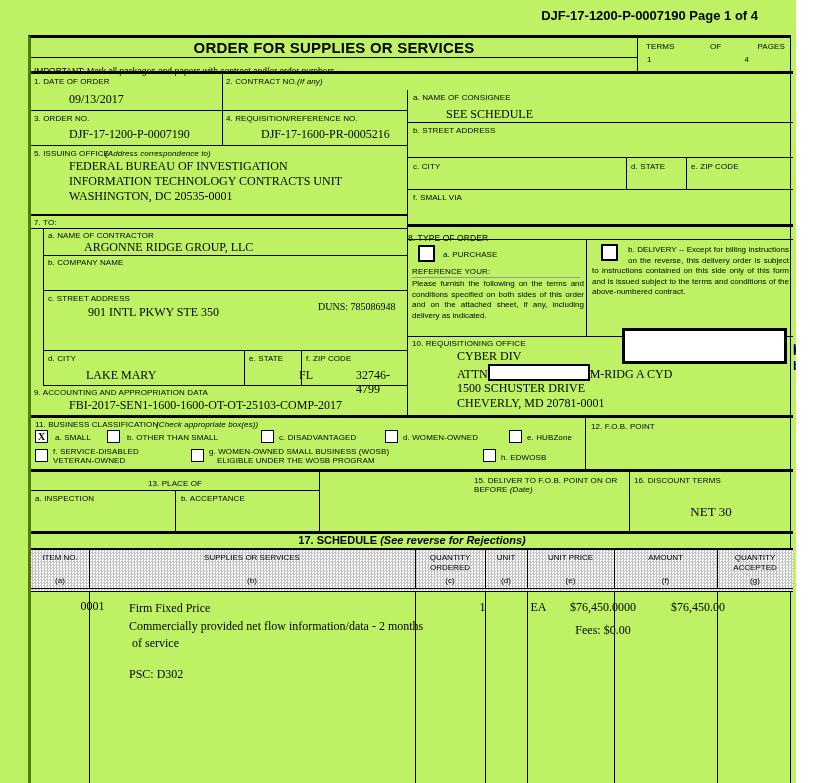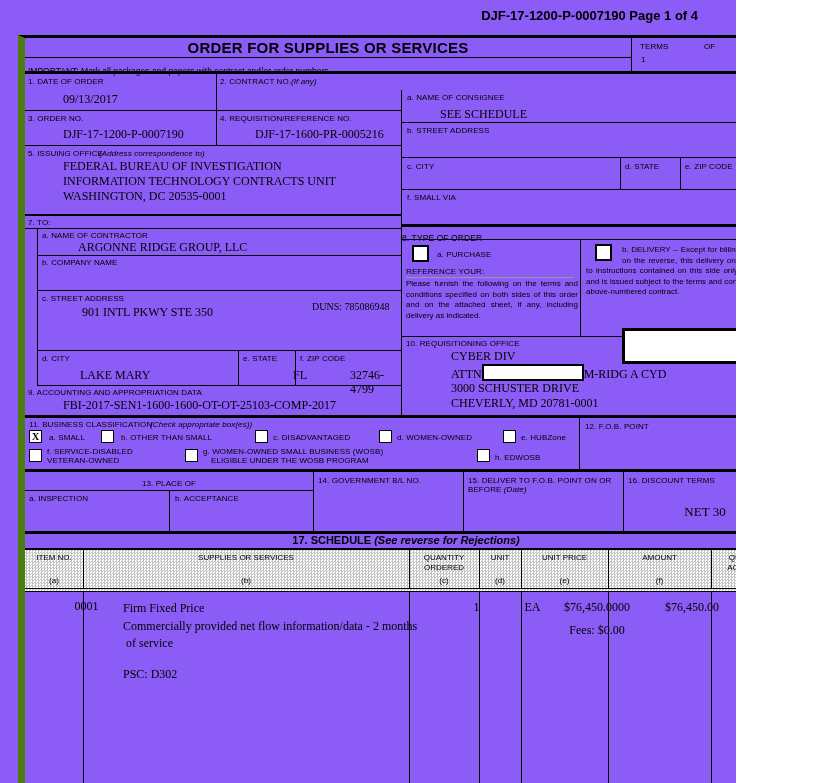--- a/index.html
+++ b/index.html
@@ -1,30 +1,30 @@
 <!DOCTYPE html>
 <html><head>
 <meta charset="utf-8">
 <style>
   html,body{margin:0;padding:0;background:#fff;}
-  .page{position:relative;width:736px;height:783px;background:#8b5cf6;overflow:hidden;
+  .page{position:relative;width:796px;height:783px;background:#bef264;overflow:hidden;
         font-family:"Liberation Sans",sans-serif;color:#000;}
   .c{position:absolute;box-sizing:border-box;}
   .bl{border-left:1px solid #000;} .br{border-right:1px solid #000;}
   .bt{border-top:1px solid #000;} .bb{border-bottom:1px solid #000;}
   .lbl{font:8px/1.15 "Liberation Sans",sans-serif;letter-spacing:.1px;}
   .val{font:12px/1.2 "Liberation Serif",serif;margin-left:32px;}
   .hr{position:absolute;left:0;width:762px;height:3px;background:#000;}
   .cb{position:absolute;width:13px;height:13px;border:1.5px solid #000;background:#fff;
       display:flex;align-items:center;justify-content:center;
       font:bold 10px "Liberation Serif",serif;box-sizing:border-box;}
   .cb-lg{position:absolute;width:17px;height:17px;border:2px solid #000;background:#fff;box-sizing:border-box;}
   .para{font:8px/10.5px "Liberation Sans",sans-serif;text-align:justify;}
-  .form{position:absolute;left:18px;top:35px;width:763px;height:748px;box-sizing:border-box;
-        border-left:7px solid #4d7c0f;border-right:1px solid #000;border-top:3px solid #000;}
+  .form{position:absolute;left:28px;top:35px;width:763px;height:748px;box-sizing:border-box;
+        border-left:3px solid #4d7c0f;border-right:1px solid #000;border-top:3px solid #000;}
   .thead{background-color:#fff;
      background-image:repeating-conic-gradient(#c3c3c3 0% 25%, #ffffff 0% 50%);
      background-size:3px 3px;}
   .thc{display:flex;flex-direction:column;justify-content:space-between;align-items:center;
        text-align:center;font:8px/1.2 "Liberation Sans",sans-serif;padding:3px 1px 2px 1px;}
   .redact{background:#fff;border:3px solid #000;box-sizing:border-box;z-index:6;}
   .code{position:absolute;font:bold 12px/1 "Liberation Mono",monospace;letter-spacing:.5px;}
 </style>
 </head>
 <body>
@@ -147,21 +147,21 @@
       </div>
     </div>
 
     <div class="c bl" style="left:376px;top:299px;width:386px;height:78px;">
       <span class="lbl c" style="left:4px;top:2px;">10. REQUISITIONING OFFICE</span>
       <div class="val c" style="left:17px;top:12px;line-height:14.5px;">
         <div>CYBER DIV</div>
         <div>
           <span>ATTN</span><span style="display:inline-block;width:98px;height:13px;border:2px solid #000;background:#fff;vertical-align:-3px;"></span><span>M-RIDG A CYD</span>
         </div>
-        <div>3000 SCHUSTER DRIVE</div>
+        <div>1500 SCHUSTER DRIVE</div>
         <div>CHEVERLY, MD 20781-0001</div>
       </div>
     </div>
 
     <div class="hr" style="top:377px;"></div>
 
     <div class="c br" style="left:0;top:380px;width:555px;height:51px;">
       <span class="lbl c" style="left:4px;top:2px;">11. BUSINESS CLASSIFICATION</span>
       <span class="lbl c" style="left:125px;top:2px;font-style:italic;">(Check appropriate box(es))</span>
       <span class="cb" style="left:4px;top:12px;">X</span>
@@ -195,23 +195,20 @@
 
     <div class="c br bb" style="left:0;top:434px;width:289px;height:19px;text-align:center;">
       <span class="lbl" style="line-height:18px;">13. PLACE OF</span>
     </div>
     <div class="c br" style="left:0;top:453px;width:145px;height:40px;">
       <span class="lbl c" style="left:4px;top:3px;">a. INSPECTION</span>
     </div>
     <div class="c br" style="left:144px;top:453px;width:145px;height:40px;">
       <span class="lbl c" style="left:6px;top:3px;">b. ACCEPTANCE</span>
     </div>
-    <div class="c br" style="left:288px;top:434px;width:151px;height:59px;">
-      <span class="lbl c" style="left:5px;top:4px;">14. GOVERNMENT B/L NO.</span>
-    </div>
     <div class="c br" style="left:438px;top:434px;width:161px;height:59px;">
       <div class="lbl c" style="left:5px;top:4px;width:150px;">
         <span>15. DELIVER TO F.O.B. POINT ON OR BEFORE</span>
         <span style="font-style:italic;">(Date)</span>
       </div>
     </div>
     <div class="c" style="left:598px;top:434px;width:164px;height:59px;">
       <span class="lbl c" style="left:5px;top:4px;">16. DISCOUNT TERMS</span>
       <span class="c" style="left:0;top:32px;width:164px;text-align:center;font:13px 'Liberation Serif',serif;">NET 30</span>
     </div>

